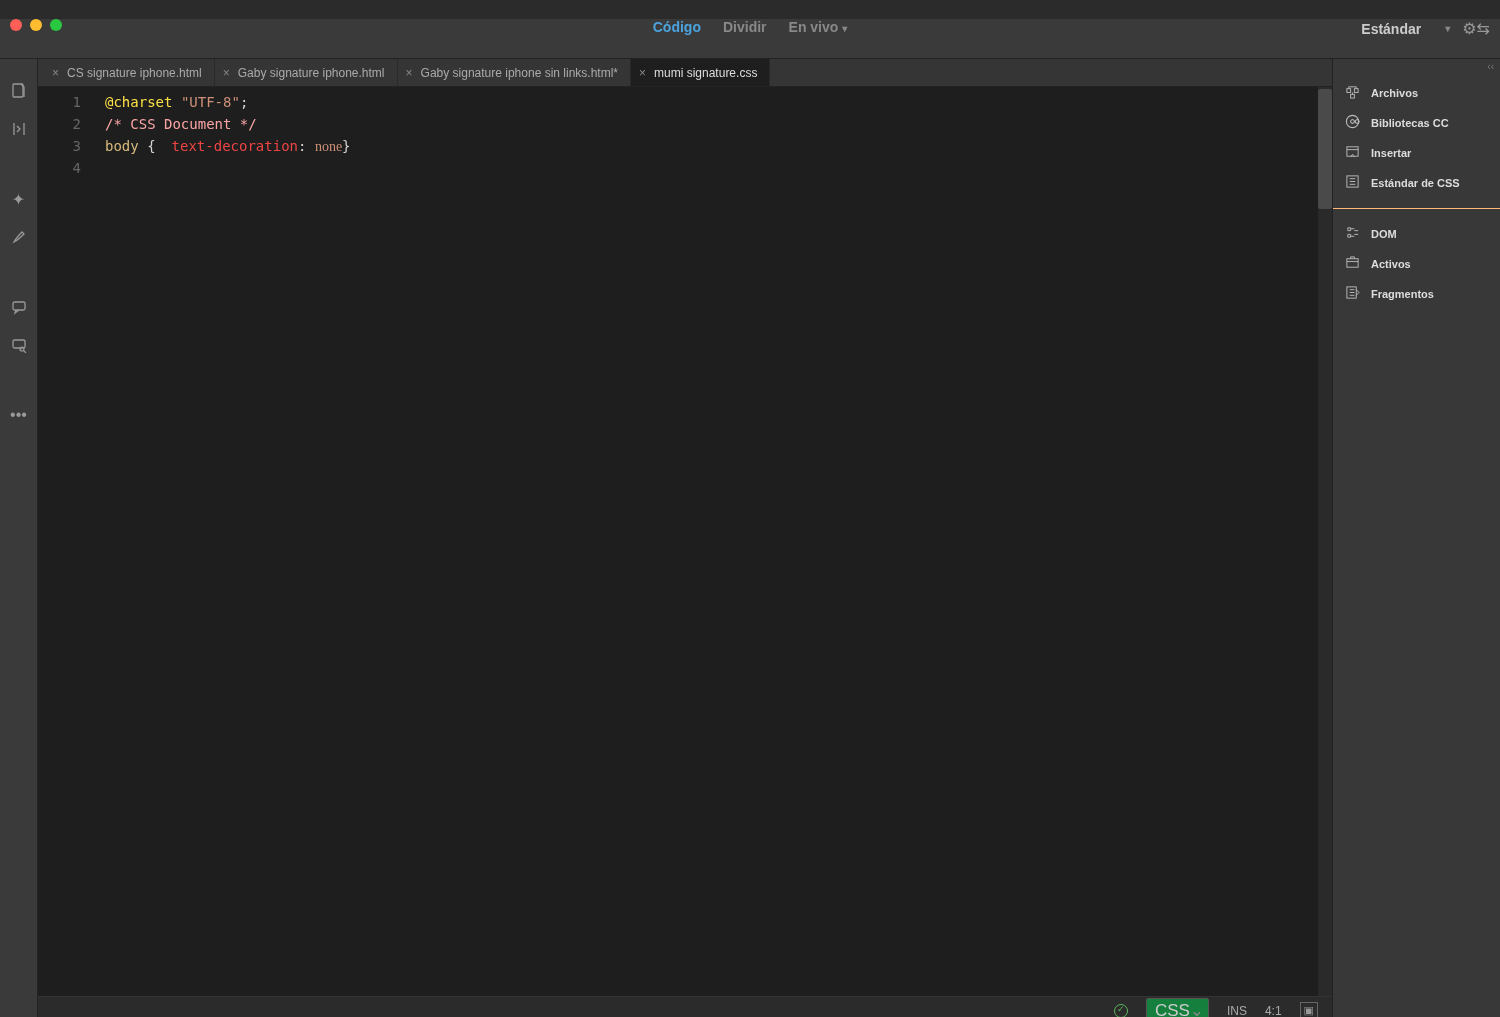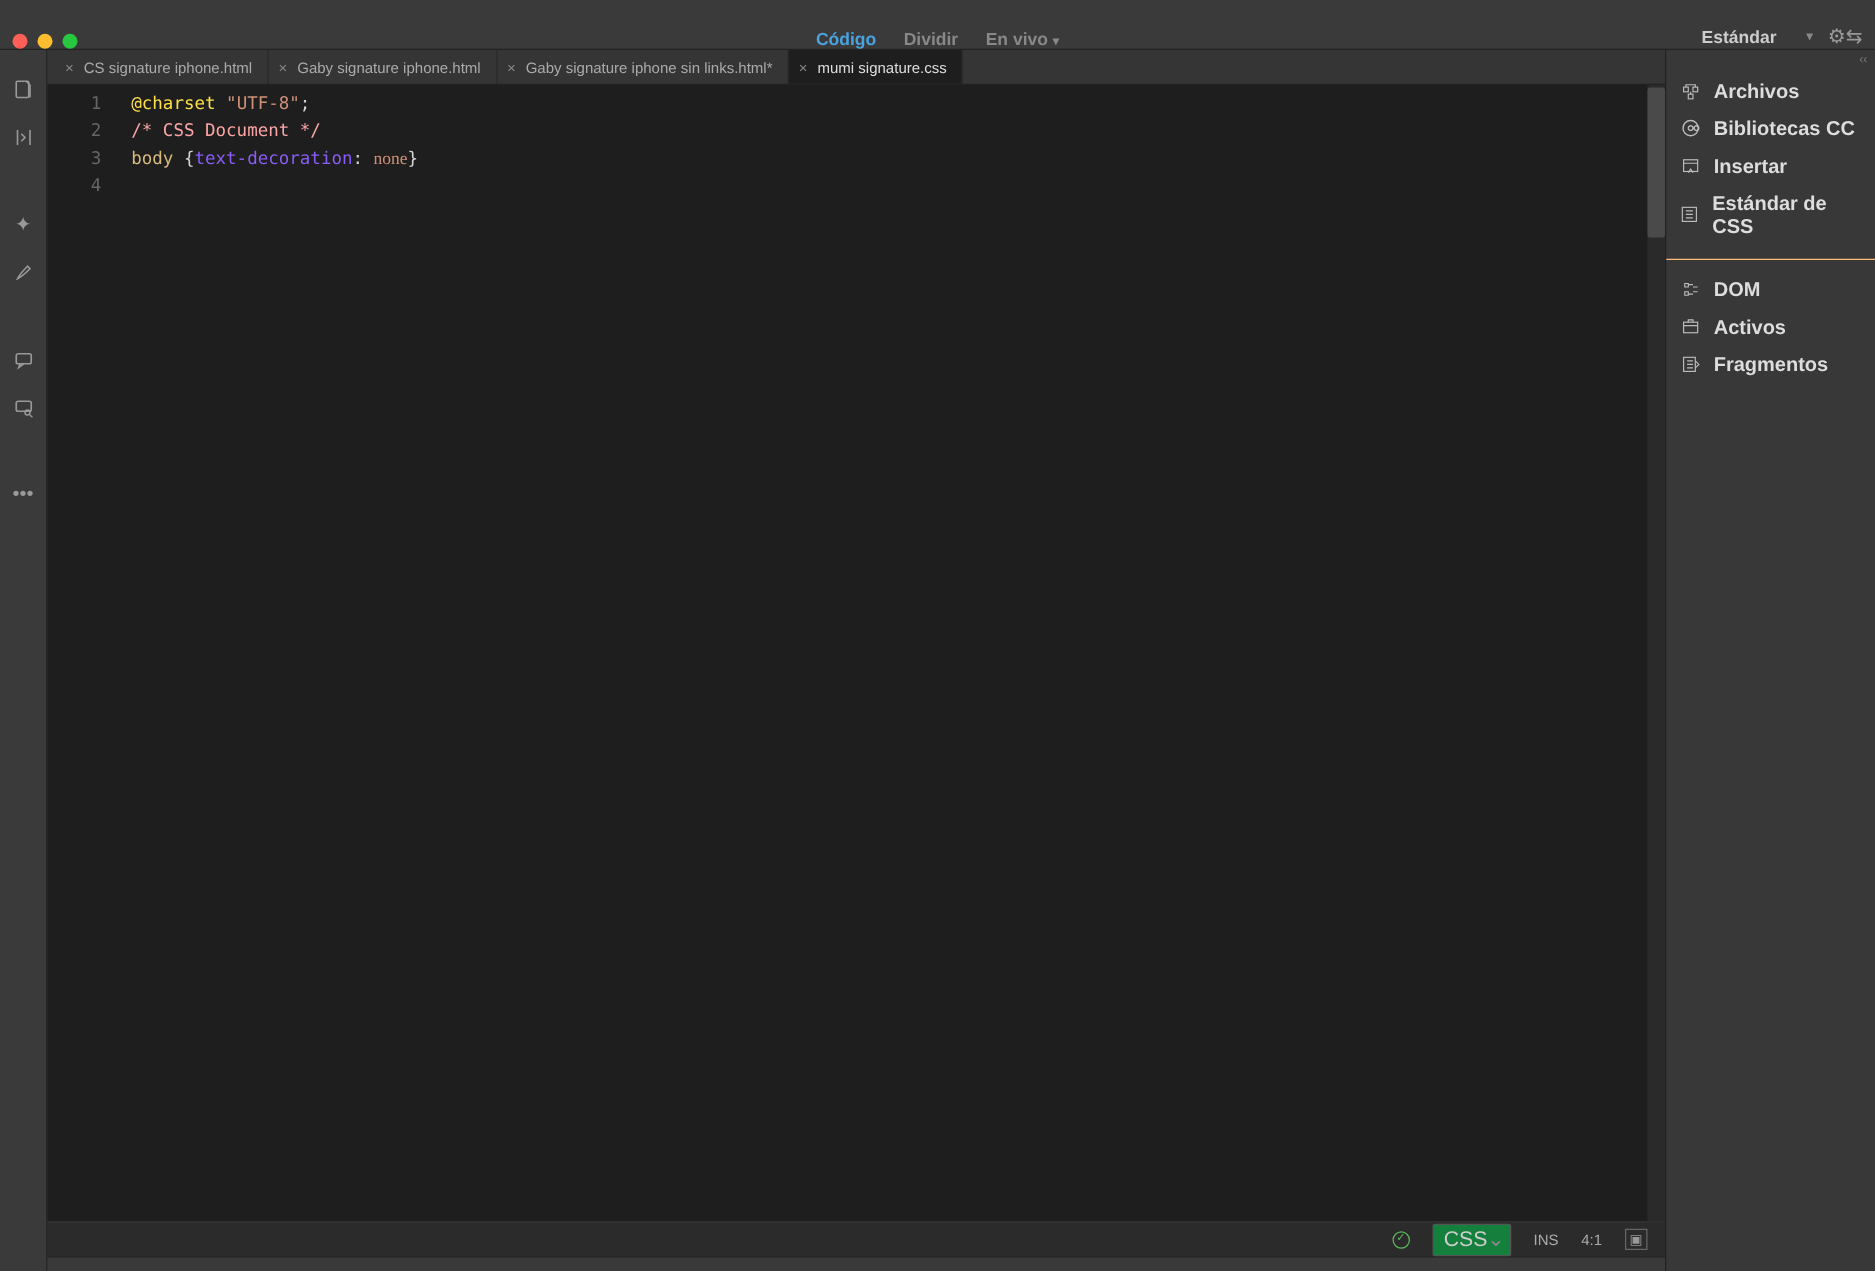--- a/index.html
+++ b/index.html
@@ -11,24 +11,25 @@
   height: 1017px;
   overflow: hidden;
   font-size: 13px;
 }
 
 
 .titlebar {
   height: 40px;
   background: #3a3a3a;
   display: flex;
-  align-items: flex-end;
+  align-items: flex-start;
   padding: 0 10px;
   border-bottom: 1px solid #222;
   position: relative;
+  margin-top: 19px;
 }
 .traffic { display: flex; gap: 8px; }
 .traffic .dot { width: 12px; height: 12px; border-radius: 50%; }
 .dot.red { background: #ff5f57; }
 .dot.yellow { background: #febc2e; }
 .dot.green { background: #28c840; }
 .view-switch {
   position: absolute;
   left: 50%;
   transform: translateX(-50%);
@@ -90,21 +91,21 @@
 .code-wrap { flex: 1; display: flex; background: #1e1e1e; font-family: "Menlo","Consolas",monospace; font-size: 14px; line-height: 22px; }
 .gutter { width: 55px; text-align: right; padding: 4px 12px 0 0; color: #666; user-select: none; }
 .gutter div { height: 22px; }
 .code { flex: 1; padding: 4px 0 0 12px; color: #ccc; }
 .code .line { height: 22px; white-space: pre; }
 .tok-at { color: #fde047; }
 .tok-str { color: #ce9178; }
 .tok-punc { color: #d4d4d4; }
 .tok-comment { color: #fca5a5; }
 .tok-sel { color: #d7ba7d; }
-.tok-prop { color: #8b5cf6; }
+.tok-prop { color: #ef4444; margin-left: 16px; }
 .tok-val { color: #ce9178; font-family: Liberation Serif, serif; }
 
 .scrollbar { width: 14px; background: #2a2a2a; }
 .scrollbar .thumb { height: 120px; background: #4a4a4a; margin-top: 2px; border-radius: 2px; }
 
 
 .statusbar {
   height: 28px;
   background: #2b2b2b;
   border-top: 1px solid #333;
@@ -134,21 +135,21 @@
 }
 .right-panel .collapse-arrow { text-align: right; padding: 2px 6px; color: #777; font-size: 10px; cursor: pointer; }
 .right-panel .group { padding: 4px 0; }
 .right-panel .group + .group { border-top: 1px solid #fdba74; margin-top: 6px; padding-top: 10px; }
 .panel-item {
   display: flex;
   align-items: center;
   gap: 10px;
   padding: 6px 10px;
   color: #ddd;
-  font-size: 16px;
+  font-size: 11px;
   font-weight: 600;
   cursor: pointer;
 }
 .panel-item .picon { width: 18px; text-align: center; color: #bbb; font-size: 13px; }
 </style>
 </head>
 <body>
 
 <div class="titlebar">
   <div class="traffic">

